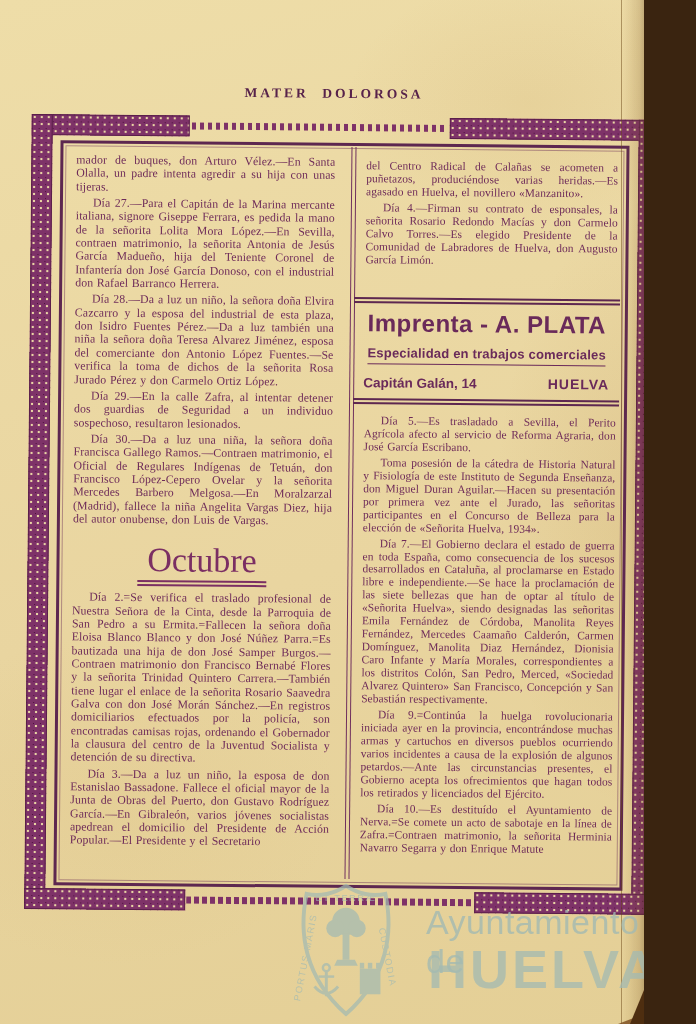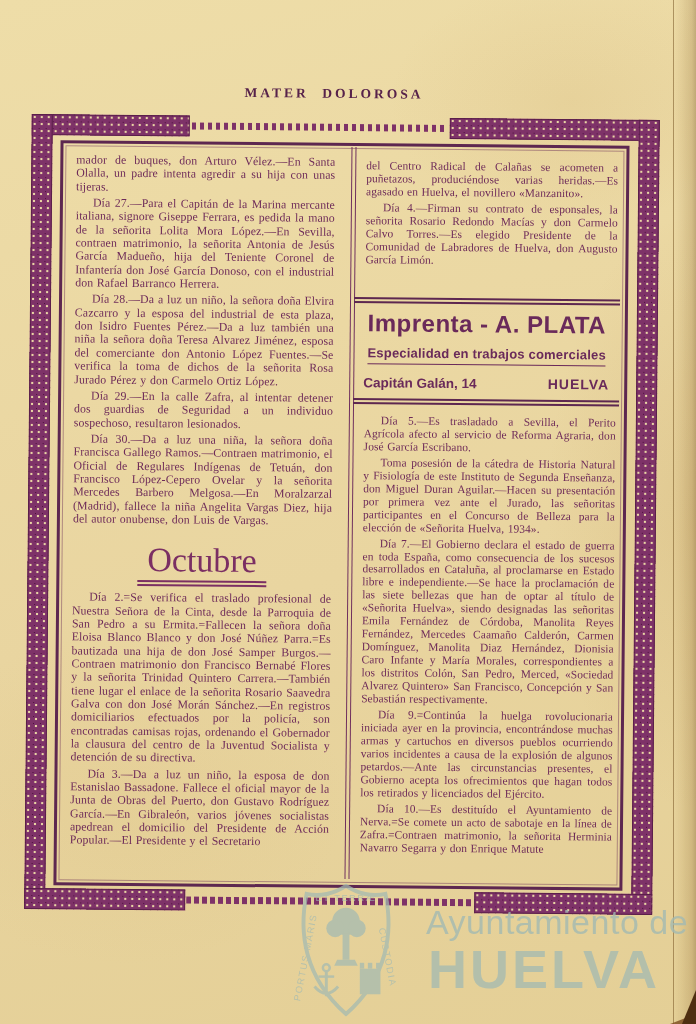--- a/index.html
+++ b/index.html
@@ -1,18 +1,18 @@
 <!DOCTYPE html>
 <html lang="es"><head>
 <meta charset="utf-8">
 <style>
   html,body{margin:0;padding:0;}
   body{width:696px;height:1024px;overflow:hidden;background:#3a2410;}
   .scan{
-    position:relative;width:696px;height:1024px;overflow:hidden;
+    position:relative;width:644px;height:1024px;overflow:hidden;
     font-family:"Liberation Serif", serif;
     background:
       radial-gradient(ellipse 260px 180px at 82% 10%, rgba(190,148,78,.12), transparent 70%),
       radial-gradient(ellipse 320px 240px at 18% 78%, rgba(205,170,100,.10), transparent 70%),
       radial-gradient(ellipse 200px 400px at 100% 50%, rgba(170,125,55,.14), transparent 75%),
       linear-gradient(165deg,#eedda8 0%,#e9d5a0 55%,#e4cf96 100%);
   }
   .printed{position:absolute;inset:0;transform:rotate(.55deg);transform-origin:348px 512px;}
   .masthead{
     position:absolute;top:86px;left:0;width:660px;text-align:center;

